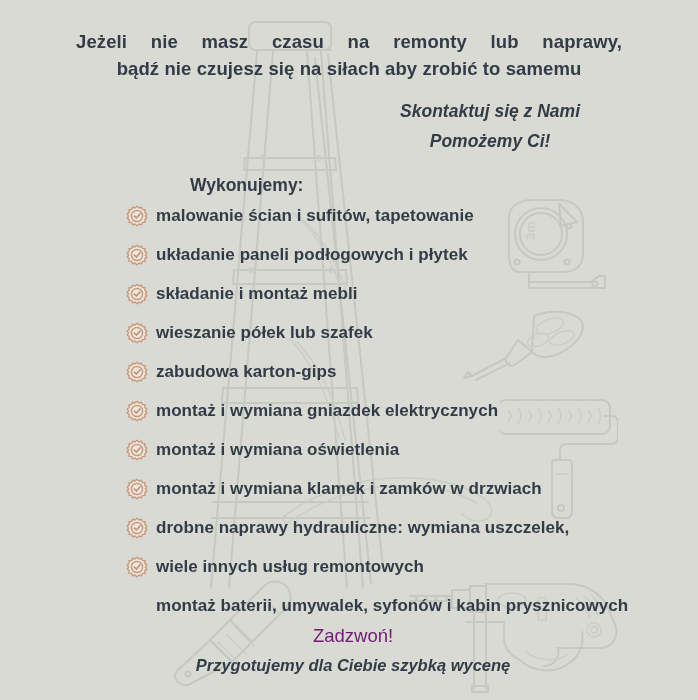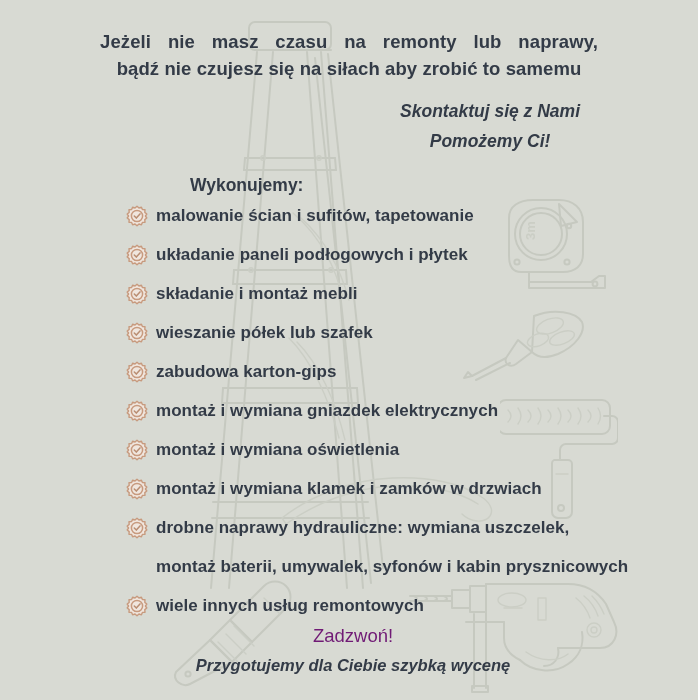--- a/index.html
+++ b/index.html
@@ -79,21 +79,21 @@
     width: 698px;
     text-align: center;
     font-size: 18.5px;
     font-weight: bold;
     line-height: 27px;
     letter-spacing: 0.1px;
     color: #333b47;
   }
   .headline .l1 {
     display: block;
-    padding: 0 100px;
+    padding: 0 76px;
     text-align: justify;
     text-align-last: justify;
     white-space: normal;
   }
   .headline .l2 {
     display: block;
   }
 
   .contact {
     position: absolute;
@@ -455,39 +455,39 @@
         <div class="service-row">
           <span class="gear-slot gear-icon">
             <svg width="22" height="22" viewBox="0 0 22 22">
               <path class="gear-body" d="M11 1.2 L13 3 L15.4 2.2 L16.4 4.6 L19 4.8 L18.8 7.4 L20.8 9 L19.4 11 L20.8 13 L18.8 14.6 L19 17.2 L16.4 17.4 L15.4 19.8 L13 19 L11 20.8 L9 19 L6.6 19.8 L5.6 17.4 L3 17.2 L3.2 14.6 L1.2 13 L2.6 11 L1.2 9 L3.2 7.4 L3 4.8 L5.6 4.6 L6.6 2.2 L9 3 Z"></path>
               <circle class="gear-ring" cx="11" cy="11" r="5.6"></circle>
               <path class="gear-check" d="M8.3 11 L10.3 13.1 L14 8.9"></path>
             </svg>
           </span>
           <span class="service-label">drobne naprawy hydrauliczne: wymiana uszczelek,</span>
         </div>
+        <div class="service-row">
+          <span class="gear-slot gear-icon">
+            <svg width="22" height="22" viewBox="0 0 22 22">
+              <path class="gear-body" d="M11 1.2 L13 3 L15.4 2.2 L16.4 4.6 L19 4.8 L18.8 7.4 L20.8 9 L19.4 11 L20.8 13 L18.8 14.6 L19 17.2 L16.4 17.4 L15.4 19.8 L13 19 L11 20.8 L9 19 L6.6 19.8 L5.6 17.4 L3 17.2 L3.2 14.6 L1.2 13 L2.6 11 L1.2 9 L3.2 7.4 L3 4.8 L5.6 4.6 L6.6 2.2 L9 3 Z"></path>
+              <circle class="gear-ring" cx="11" cy="11" r="5.6"></circle>
+              <path class="gear-check" d="M8.3 11 L10.3 13.1 L14 8.9"></path>
+            </svg>
+          </span>
+          <span class="service-label">wiele innych usług remontowych</span>
+        </div>
         <div class="service-row continuation">
           <span class="gear-slot gear-icon">
             <svg width="22" height="22" viewBox="0 0 22 22">
               <path class="gear-body" d="M11 1.2 L13 3 L15.4 2.2 L16.4 4.6 L19 4.8 L18.8 7.4 L20.8 9 L19.4 11 L20.8 13 L18.8 14.6 L19 17.2 L16.4 17.4 L15.4 19.8 L13 19 L11 20.8 L9 19 L6.6 19.8 L5.6 17.4 L3 17.2 L3.2 14.6 L1.2 13 L2.6 11 L1.2 9 L3.2 7.4 L3 4.8 L5.6 4.6 L6.6 2.2 L9 3 Z"></path>
               <circle class="gear-ring" cx="11" cy="11" r="5.6"></circle>
               <path class="gear-check" d="M8.3 11 L10.3 13.1 L14 8.9"></path>
             </svg>
           </span>
           <span class="service-label">montaż baterii, umywalek, syfonów i kabin prysznicowych</span>
-        </div>
-        <div class="service-row">
-          <span class="gear-slot gear-icon">
-            <svg width="22" height="22" viewBox="0 0 22 22">
-              <path class="gear-body" d="M11 1.2 L13 3 L15.4 2.2 L16.4 4.6 L19 4.8 L18.8 7.4 L20.8 9 L19.4 11 L20.8 13 L18.8 14.6 L19 17.2 L16.4 17.4 L15.4 19.8 L13 19 L11 20.8 L9 19 L6.6 19.8 L5.6 17.4 L3 17.2 L3.2 14.6 L1.2 13 L2.6 11 L1.2 9 L3.2 7.4 L3 4.8 L5.6 4.6 L6.6 2.2 L9 3 Z"></path>
-              <circle class="gear-ring" cx="11" cy="11" r="5.6"></circle>
-              <path class="gear-check" d="M8.3 11 L10.3 13.1 L14 8.9"></path>
-            </svg>
-          </span>
-          <span class="service-label">wiele innych usług remontowych</span>
         </div>
       </div>
 
     <div class="callout">
       <span class="call-line">Zadzwoń!</span>
       <span class="quote-line">Przygotujemy dla Ciebie szybką wycenę</span>
     </div>
 
   </div>
 </div>

